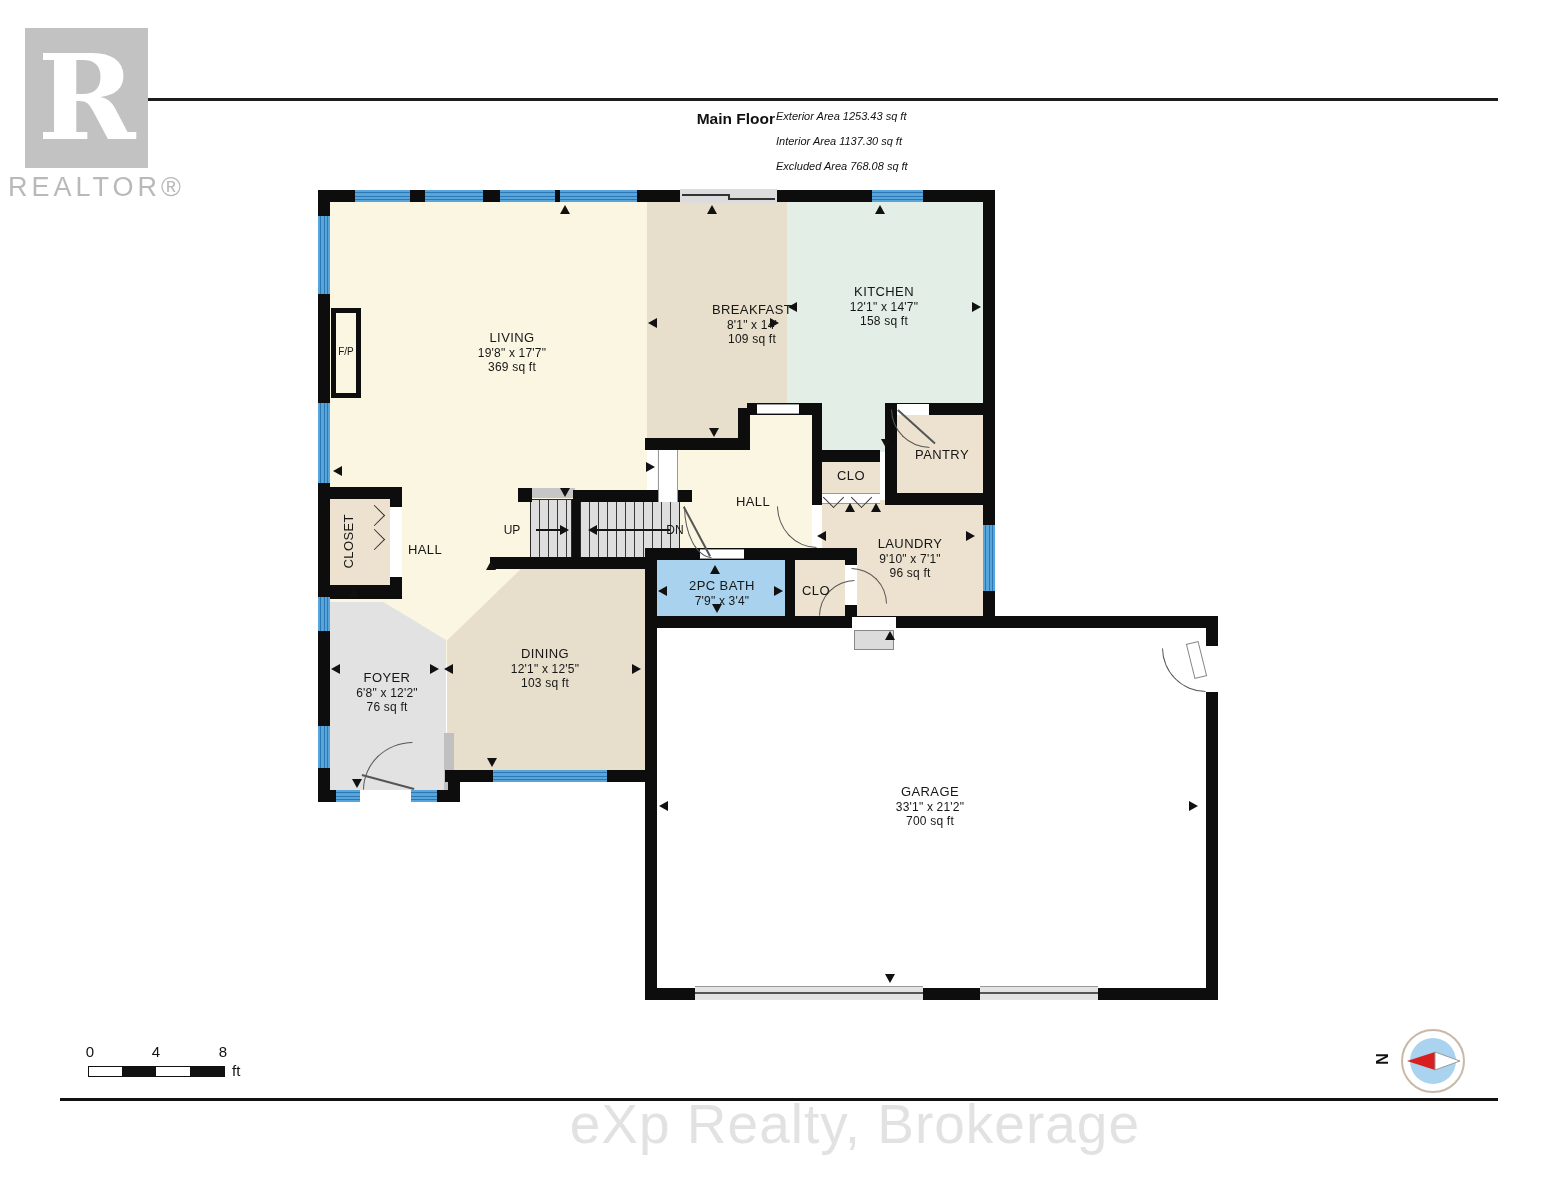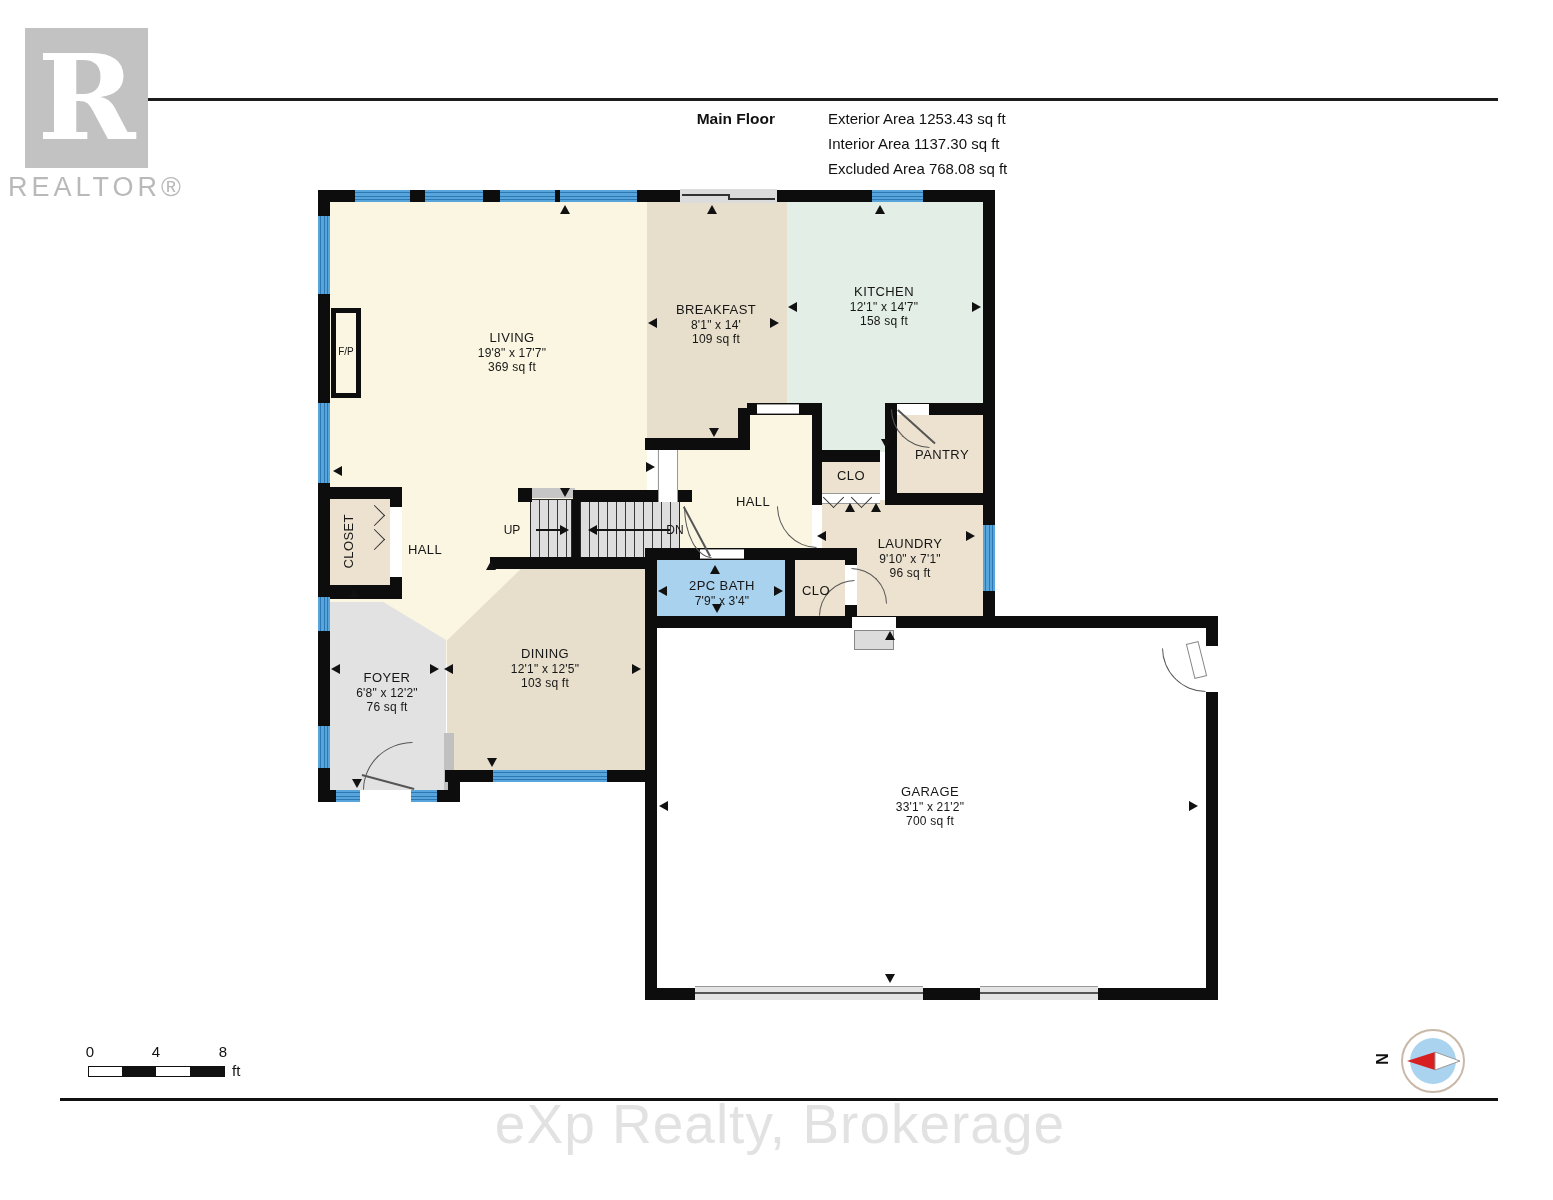--- a/index.html
+++ b/index.html
@@ -35,33 +35,33 @@
   .chev{position:absolute;width:15px;height:15px;border-top:1.4px solid #333;border-right:1.4px solid #333;z-index:6;box-sizing:border-box;}
   
   .lbl{position:absolute;z-index:7;text-align:center;font-size:13px;letter-spacing:.4px;color:#161616;line-height:14.5px;}
   .lbl .dim{display:block;font-size:12px;letter-spacing:.2px;}
   .lbl span{display:block;}
   .small-lbl{position:absolute;z-index:7;font-size:12px;color:#161616;text-align:center;}
   
   .title{position:absolute;left:0;top:57px;width:1553px;text-align:center;font-size:27px;font-weight:bold;z-index:8;}
   .hline{position:absolute;background:#1c1c1c;z-index:2;}
   .floorlbl{position:absolute;left:600px;top:110px;width:175px;text-align:right;font-weight:bold;font-size:15.5px;z-index:8;}
-  .arealine{position:absolute;left:828px;width:320px;font-size:15px;z-index:8;}
+  .arealine{position:absolute;left:776px;width:320px;font-size:11px;z-index:8;font-style:italic;}
   
   .logo-sq{position:absolute;left:25px;top:28px;width:123px;height:140px;background:#c2c2c2;z-index:8;
            display:flex;align-items:center;justify-content:center;}
   .logo-sq span{font-family:"DejaVu Serif", serif;font-weight:bold;font-size:118px;color:#fff;line-height:1;}
   .logo-brand{position:absolute;left:8px;top:172px;width:200px;font-size:27px;color:#b9b9b9;letter-spacing:4px;z-index:8;}
   
   .scale-num{position:absolute;width:20px;text-align:center;font-size:15px;z-index:8;}
   .scale-bar{position:absolute;left:88px;top:1066px;width:137px;height:11px;border:1px solid #111;background:#fff;box-sizing:border-box;z-index:8;}
   .scale-bar div{position:absolute;top:0;height:100%;background:#111;}
   .prepared{position:absolute;left:0;top:1061px;width:1553px;text-align:center;font-weight:bold;font-size:15.5px;z-index:8;}
   .disclaimer{position:absolute;left:65px;top:1108px;font-size:14px;white-space:nowrap;z-index:5;}
-  .watermark{position:absolute;left:420px;top:1092px;width:720px;text-align:center;font-size:55px;color:#cbcbcb;
+  .watermark{position:absolute;left:420px;top:1092px;width:720px;text-align:right;font-size:55px;color:#cbcbcb;
              opacity:.55;letter-spacing:1px;z-index:4;text-shadow:0 0 2px #fff;white-space:nowrap;}
   .compass{position:absolute;left:1400px;top:1028px;z-index:8;}
   .compass-n{position:absolute;left:1377px;top:1050px;font-size:16px;font-weight:bold;transform:rotate(-90deg);z-index:8;}
   .colline{position:absolute;background:#fff;z-index:5;}
 </style>
 </head>
 <body>
 
 <div id="page">
 
@@ -227,21 +227,21 @@
   <div class="ar ar-r" style="left:966px;top:531px;"></div>
   <div class="ar ar-r" style="left:1189px;top:801px;"></div>
   <div class="ar ar-r" style="left:632px;top:664px;"></div>
   <div class="ar ar-r" style="left:430px;top:664px;"></div>
 
   <div class="lbl" style="left:432px;top:331px;width:160px;">
     <span>LIVING</span>
     <span class="dim">19'8" x 17'7"</span>
     <span class="dim">369 sq ft</span>
   </div>
-  <div class="lbl" style="left:636px;top:303px;width:160px;">
+  <div class="lbl" style="left:672px;top:303px;width:160px;">
     <span>BREAKFAST</span>
     <span class="dim">8'1" x 14'</span>
     <span class="dim">109 sq ft</span>
   </div>
   <div class="lbl" style="left:804px;top:285px;width:160px;">
     <span>KITCHEN</span>
     <span class="dim">12'1" x 14'7"</span>
     <span class="dim">158 sq ft</span>
   </div>
   <div class="lbl" style="left:898px;top:448px;width:88px;">

